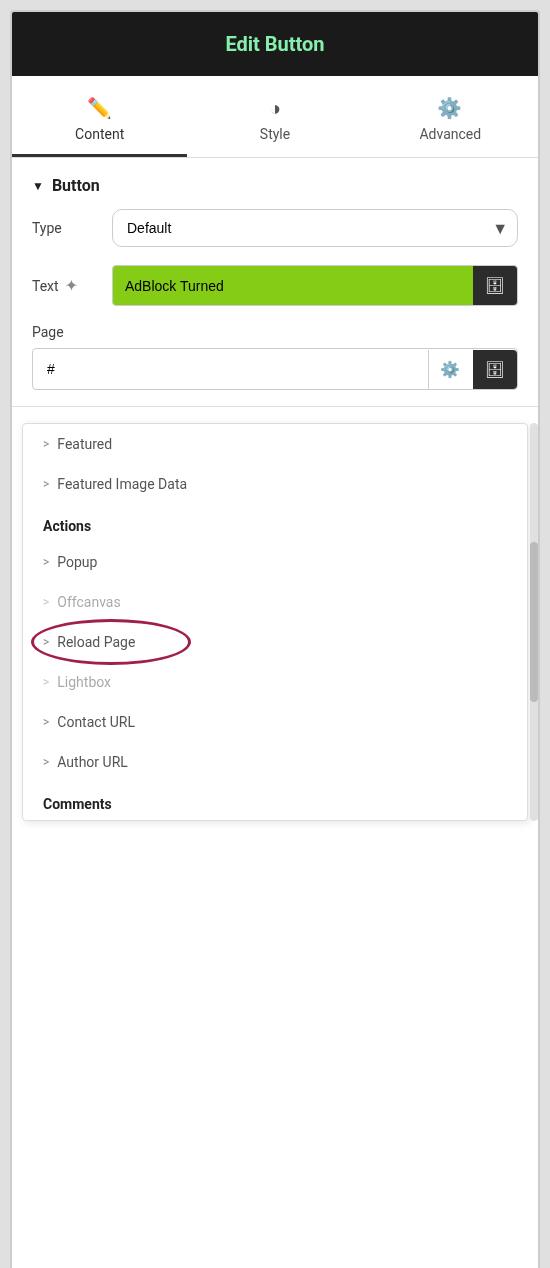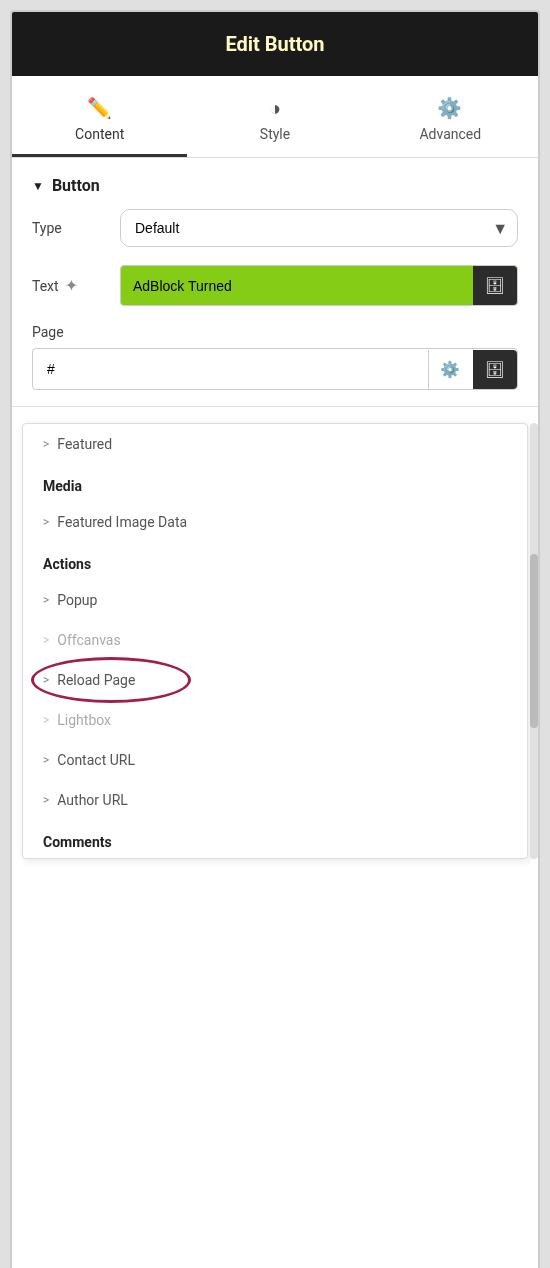--- a/index.html
+++ b/index.html
@@ -17,21 +17,21 @@
       min-height: 1268px;
       background: #f0f0f0;
       border: 2px solid #ccc;
       border-radius: 4px;
       overflow: hidden;
       display: flex;
       flex-direction: column;
     }
     .panel-header {
       background: #1a1a1a;
-      color: #fef9c3;
+      color: #86efac;
       text-align: center;
       padding: 20px;
       font-size: 20px;
       font-weight: bold;
     }
     .tabs-container {
       background: #fff;
       border-bottom: 1px solid #ddd;
       display: flex;
       justify-content: space-around;
@@ -73,21 +73,21 @@
     .section-header .arrow {
       font-size: 12px;
     }
     .form-area {
       padding: 0 20px;
     }
     .form-row {
       display: flex;
       align-items: center;
       margin-bottom: 18px;
-      gap: 28px;
+      gap: 20px;
     }
     .form-label {
       font-size: 14px;
       color: #444;
       min-width: 60px;
       display: flex;
       align-items: center;
       gap: 6px;
     }
     .form-label .ai-icon {
@@ -335,23 +335,20 @@
     <div class="divider"></div>
 
     <div class="dropdown-wrapper">
       <div class="dropdown-panel">
 
         <div class="dropdown-item">
           <span class="chevron-right">&gt;</span>
           <span>Featured</span>
         </div>
 
-        <div class="dropdown-item bold-header">
-          <span>Media</span>
-        </div>
 
         <div class="dropdown-item">
           <span class="chevron-right">&gt;</span>
           <span>Featured Image Data</span>
         </div>
 
         <div class="dropdown-item bold-header">
           <span>Actions</span>
         </div>
 

